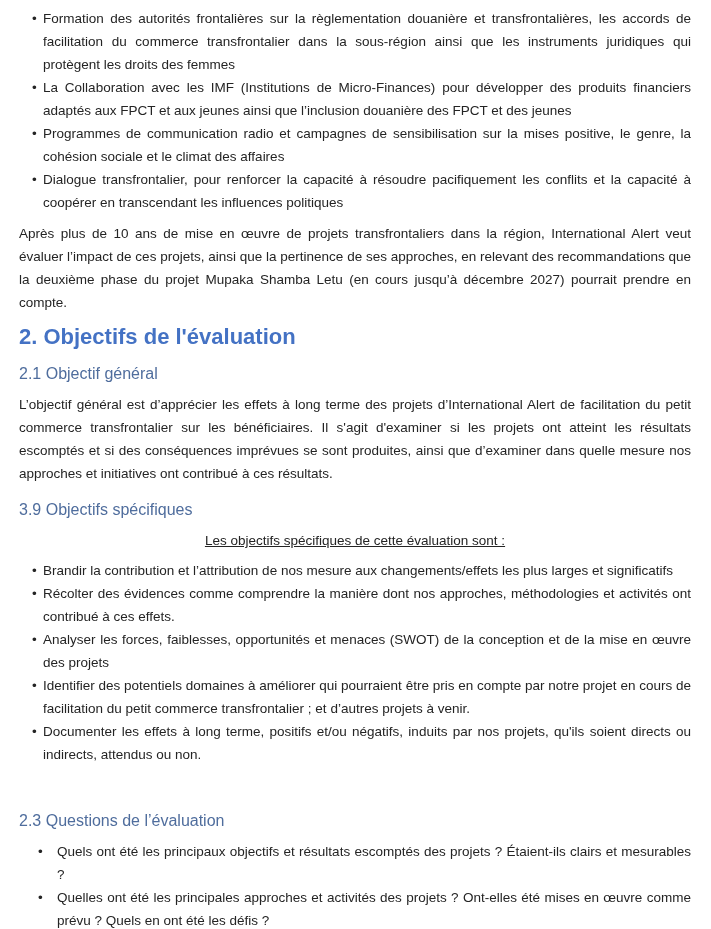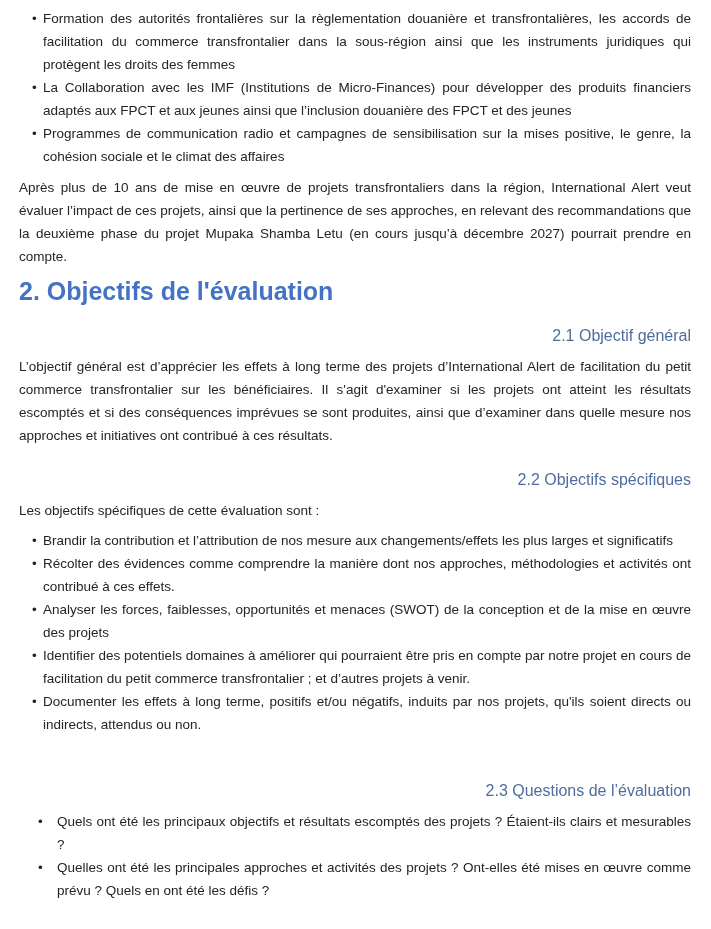--- a/index.html
+++ b/index.html
@@ -9,35 +9,34 @@
     box-sizing: border-box;
     padding: 7px 20px 0 19px;
     background: #ffffff;
     font-family: "Liberation Sans", sans-serif;
     font-size: 13.5px;
     line-height: 23px;
     color: #242424;
     overflow: hidden;
   }
   p { margin: 0 0 9px 0; text-align: justify; }
-  p.lead { text-align: left; margin-bottom: 7px; }
+  p.lead { text-align: center; margin-bottom: 7px; text-decoration: underline; }
   h1 {
-    font-size: 25px;
+    font-size: 22px;
     line-height: 24px;
     font-weight: 600;
     color: #4472C4;
     margin: 11px 0 7px 0;
   }
   h2 {
     font-size: 16px;
     line-height: 21px;
     font-weight: 400;
     color: #4F6D9D;
-    margin: 22px 0 9px 0;
-    text-align: right;
+    margin: 14px 0 9px 0;
   }
   h2.gap-before { margin-top: 44px; }
   ul.bullets {
     list-style: none;
     margin: 0 0 8px 0;
     padding: 0;
   }
   ul.bullets li {
     position: relative;
     text-align: justify;
@@ -59,31 +58,32 @@
 </style>
 </head>
 <body>
 
 <div class="page">
 
   <ul class="bullets l1">
       <li>Formation des autorités frontalières sur la règlementation douanière et transfrontalières, les accords de facilitation du commerce transfrontalier dans la sous-région ainsi que les instruments juridiques qui protègent les droits des femmes</li>
       <li>La Collaboration avec les IMF (Institutions de Micro-Finances) pour développer des produits financiers adaptés aux FPCT et aux jeunes ainsi que l’inclusion douanière des FPCT et des jeunes</li>
       <li>Programmes de communication radio et campagnes de sensibilisation sur la mises positive, le genre, la cohésion sociale et le climat des affaires</li>
+      <li>Dialogue transfrontalier, pour renforcer la capacité à résoudre pacifiquement les conflits et la capacité à coopérer en transcendant les influences politiques</li>
     </ul>
 
   <p>Après plus de 10 ans de mise en œuvre de projets transfrontaliers dans la région, International Alert veut évaluer l’impact de ces projets, ainsi que la pertinence de ses approches, en relevant des recommandations que la deuxième phase du projet Mupaka Shamba Letu (en cours jusqu’à décembre 2027) pourrait prendre en compte.</p>
 
   <h1>2. Objectifs de l'évaluation</h1>
 
   <h2>2.1 Objectif général</h2>
 
   <p>L’objectif général est d’apprécier les effets à long terme des projets d’International Alert de facilitation du petit commerce transfrontalier sur les bénéficiaires. Il s'agit d'examiner si les projets ont atteint les résultats escomptés et si des conséquences imprévues se sont produites, ainsi que d’examiner dans quelle mesure nos approches et initiatives ont contribué à ces résultats.</p>
 
-  <h2>2.2 Objectifs spécifiques</h2>
+  <h2>3.9 Objectifs spécifiques</h2>
 
   <p class="lead">Les objectifs spécifiques de cette évaluation sont :</p>
 
   <ul class="bullets l1">
       <li>Brandir la contribution et l’attribution de nos mesure aux changements/effets les plus larges et significatifs</li>
       <li>Récolter des évidences comme comprendre la manière dont nos approches, méthodologies et activités ont contribué à ces effets.</li>
       <li>Analyser les forces, faiblesses, opportunités et menaces (SWOT) de la conception et de la mise en œuvre des projets</li>
       <li>Identifier des potentiels domaines à améliorer qui pourraient être pris en compte par notre projet en cours de facilitation du petit commerce transfrontalier ; et d’autres projets à venir.</li>
       <li>Documenter les effets à long terme, positifs et/ou négatifs, induits par nos projets, qu'ils soient directs ou indirects, attendus ou non.</li>
     </ul>

